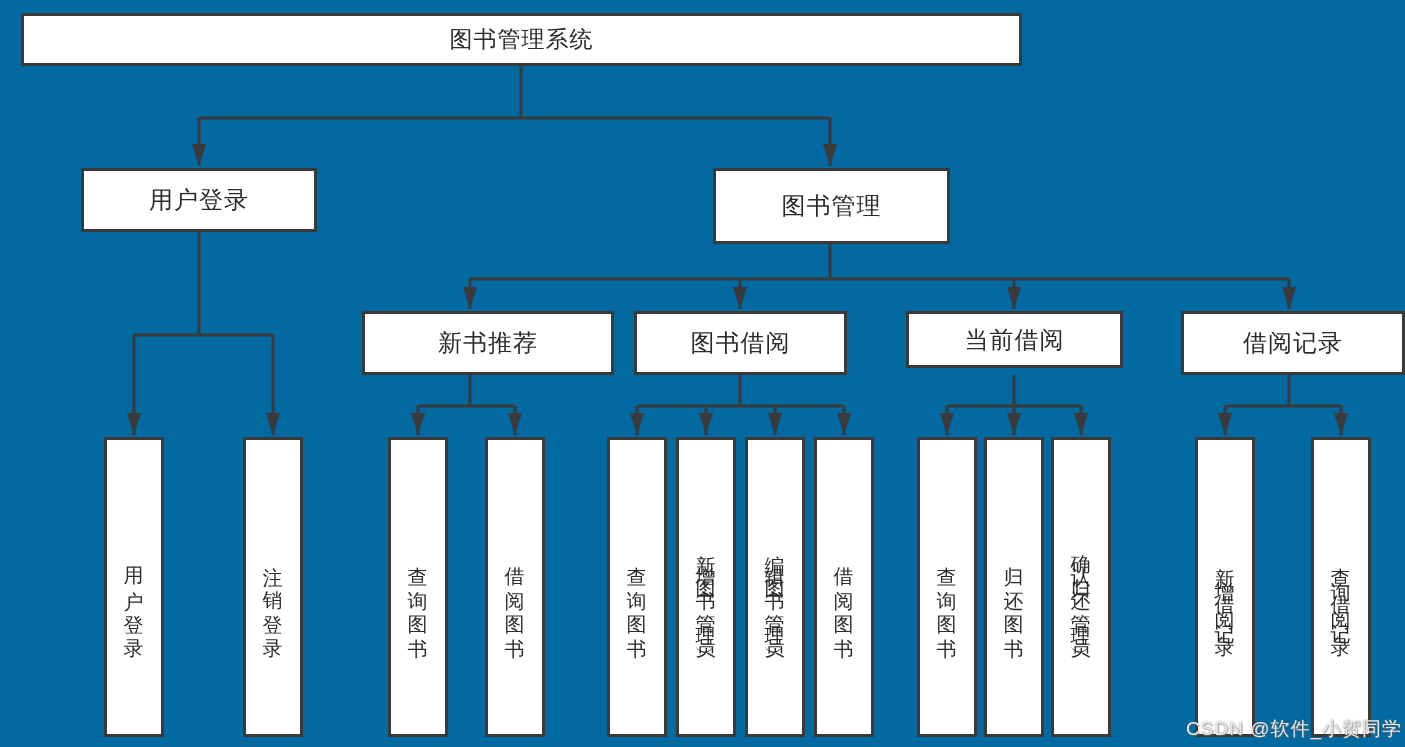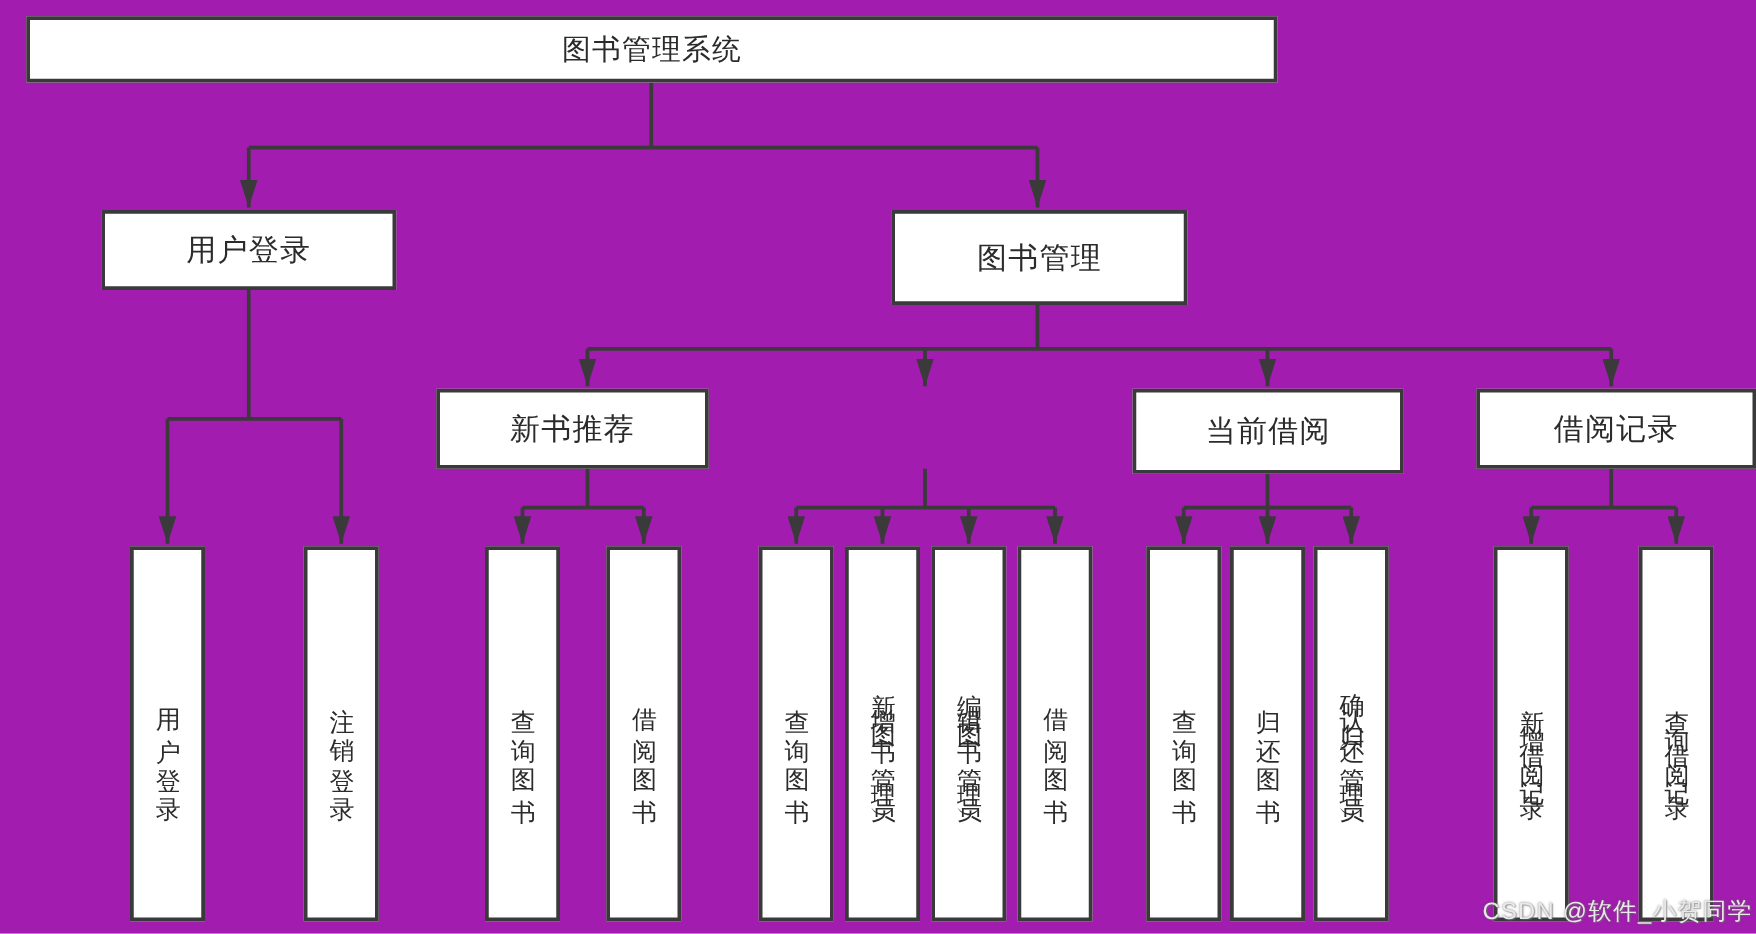--- a/index.html
+++ b/index.html
@@ -1,17 +1,17 @@
 <!DOCTYPE html>
 <html><head>
 <meta charset="utf-8">
 <style>
   html,body{margin:0;padding:0;background:#ffffff;}
   .canvas{
-    position:relative;width:1405px;height:747px;background:#a21caf;
+    position:relative;width:1405px;height:747px;background:#0369a1;
     font-family:"Liberation Sans","DejaVu Sans",sans-serif;overflow:hidden;
   }
   .connectors{position:absolute;left:0;top:0;z-index:1;}
   .box{
     position:absolute;box-sizing:border-box;background:#ffffff;
     border:3px solid #3a3a3a;display:flex;align-items:center;justify-content:center;
     color:#2b2b2b;z-index:2;
   }
   .hbox{font-size:24px;letter-spacing:1px;}
   .rootbox{font-size:23px;}
@@ -85,24 +85,27 @@
     <span>图书管理系统</span>
   </div>
 
   <div class="box hbox" style="left:81px;top:168px;width:236px;height:64px">
     <span>用户登录</span>
   </div>
   <div class="box hbox" style="left:713px;top:168px;width:237px;height:76px">
     <span>图书管理</span>
   </div>
 
-  <div class="box hbox" style="left:349px;top:311px;width:218px;height:64px">
+  <div class="box hbox" style="left:362px;top:311px;width:252px;height:64px">
     <span>新书推荐</span>
   </div>
-  <div class="box hbox" style="left:906px;top:311px;width:217px;height:68px">
+  <div class="box hbox" style="left:634px;top:311px;width:213px;height:64px">
+    <span>图书借阅</span>
+  </div>
+  <div class="box hbox" style="left:906px;top:311px;width:217px;height:57px">
     <span>当前借阅</span>
   </div>
   <div class="box hbox" style="left:1181px;top:311px;width:224px;height:64px">
     <span>借阅记录</span>
   </div>
 
   <div class="box leaf" style="left:104px">
     <span class="v ls4">用户登录</span>
   </div>
   <div class="box leaf" style="left:243px">

